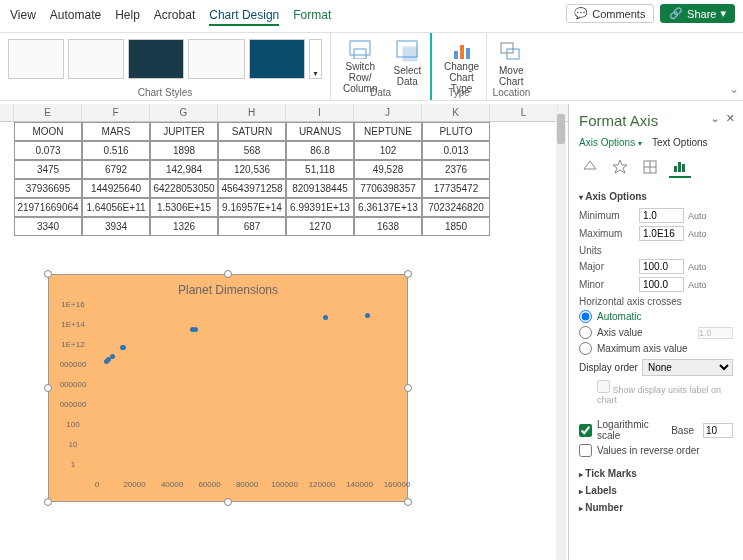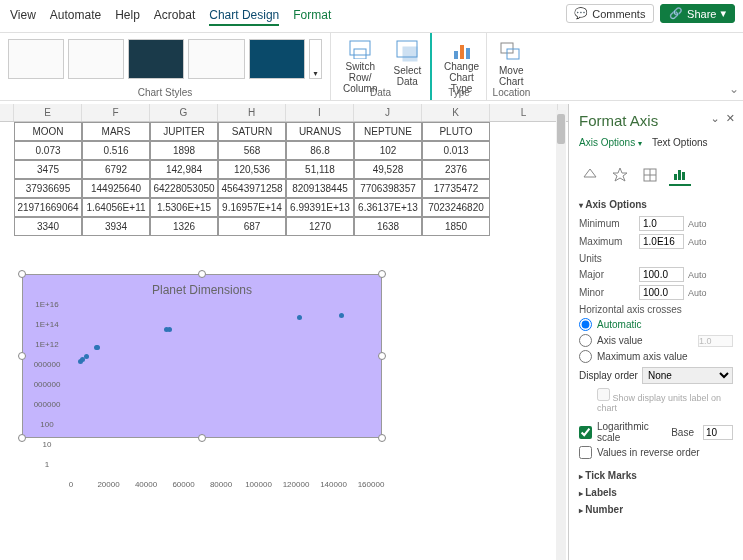--- a/index.html
+++ b/index.html
@@ -19,52 +19,52 @@
 .grouplabel{position:absolute;bottom:2px;font-size:10px;color:#666}
 .ribbtn{display:flex;flex-direction:column;align-items:center;padding:4px 8px;cursor:pointer;text-align:center;font-size:10px;gap:2px;color:#444}
 .ribbtn svg{width:24px;height:24px}
 .sheet{position:absolute;top:104px;left:0;right:175px;bottom:0;overflow:hidden;background:#fff}
 .colhdrs{display:flex;background:#f3f3f3;border-bottom:1px solid #ccc;height:18px}
 .colhdr{width:68px;text-align:center;font-size:10px;color:#666;border-right:1px solid #ddd;line-height:18px}
 .datagrid{position:relative}
 .datarow{display:flex;height:19px}
 .cell{width:68px;border:1px solid #999;text-align:center;font-size:10px;line-height:17px;overflow:hidden;white-space:nowrap;background:#fff}
 .hrow .cell{font-weight:400}
-.chartobj{position:absolute;top:170px;left:22px;width:360px;height:164px;border:1px solid #999;background:#c4b5fd}
+.chartobj{position:absolute;top:170px;left:48px;width:360px;height:228px;border:1px solid #999;background:#fdba74}
 .handle{position:absolute;width:8px;height:8px;background:#fff;border:1px solid #888;border-radius:50%}
 .handle.tl{top:-5px;left:-5px}.handle.tm{top:-5px;left:50%;margin-left:-4px}.handle.tr{top:-5px;right:-5px}
 .handle.ml{top:50%;left:-5px;margin-top:-4px}.handle.mr{top:50%;right:-5px;margin-top:-4px}
 .handle.bl{bottom:-5px;left:-5px}.handle.bm{bottom:-5px;left:50%;margin-left:-4px}.handle.br{bottom:-5px;right:-5px}
 .charttitle{text-align:center;font-size:12px;color:#666;padding:8px}
 .plotarea{position:relative;height:170px;margin:0 10px 0 48px}
 .ylabel{position:absolute;left:-44px;font-size:8px;color:#666;width:40px;text-align:center}
 .xlabel{position:absolute;bottom:-14px;font-size:8px;color:#666;transform:translateX(-50%)}
 .pt{position:absolute;width:5px;height:5px;background:#2e75b6;border-radius:50%}
 .sidepanel{position:absolute;top:104px;right:0;width:175px;bottom:0;border-left:1px solid #ccc;background:#fff;padding:8px 10px;font-size:11px;overflow-y:auto}
 .sidepanel h2{font-size:15px;color:#3b6e3b;font-weight:400;margin-bottom:8px}
-.paneltabs{display:flex;gap:10px;margin-bottom:16px;font-size:10px}
+.paneltabs{display:flex;gap:10px;margin-bottom:8px;font-size:10px}
 .paneltabs .pt-active{color:#107c41}
 .iconrow{display:flex;gap:8px;margin-bottom:10px}
 .iconrow .ib{width:22px;height:22px;display:flex;align-items:center;justify-content:center;cursor:pointer}
 .iconrow .ib.active{border-bottom:2px solid #107c41}
 .section{margin-bottom:8px}
 .sectionhdr{font-size:10px;font-weight:600;color:#444;cursor:pointer;padding:3px 0}
 .sectionhdr::before{content:'▸ ';font-size:8px}
 .sectionhdr.open::before{content:'▾ '}
 .fieldrow{display:flex;align-items:center;margin:3px 0;font-size:10px}
 .fieldrow label{flex:0 0 60px;color:#555}
 .fieldrow input[type=text]{width:45px;border:1px solid #ccc;padding:1px 3px;font-size:10px}
 .fieldrow .auto{margin-left:4px;color:#777;font-size:9px}
 .subhdr{font-size:10px;color:#555;margin:4px 0 2px}
 .radio,.chk{display:flex;align-items:center;gap:5px;margin:3px 0;font-size:10px;color:#444}
 .radio input,.chk input{margin:0}
 .selectrow{display:flex;align-items:center;gap:4px;margin:4px 0;font-size:10px}
 .selectrow select{flex:1;font-size:10px;border:1px solid #ccc;padding:1px}
 .closebtns{position:absolute;top:8px;right:8px;display:flex;gap:6px;font-size:11px;color:#666}
-.grayline{color:#aaa;font-size:9px;margin:2px 0 8px 18px}
+.grayline{color:#aaa;font-size:9px;margin:2px 0 14px 18px}
 .scrollhint{position:absolute;right:177px;top:110px;bottom:0;width:10px;background:#f0f0f0}
 .scrollthumb{position:absolute;top:4px;width:8px;left:1px;height:30px;background:#c0c0c0;border-radius:2px}
 .chevron{position:absolute;right:4px;top:82px;font-size:12px;color:#888;cursor:pointer}
 </style>
 </head>
 <body>
 
 <div class="tabs">
   <span>View</span>
   <span>Automate</span>

